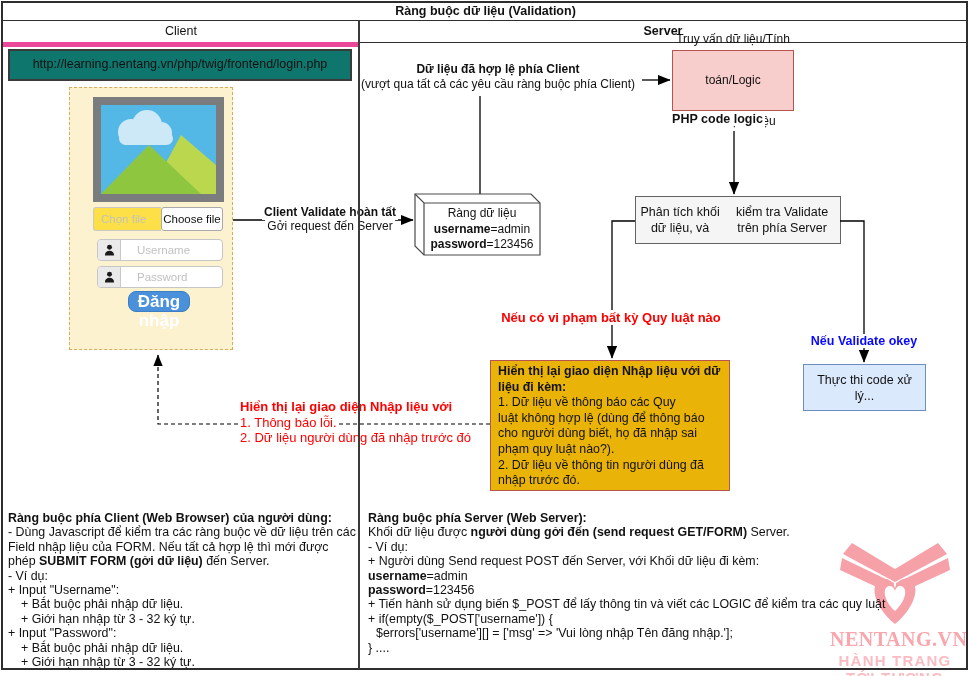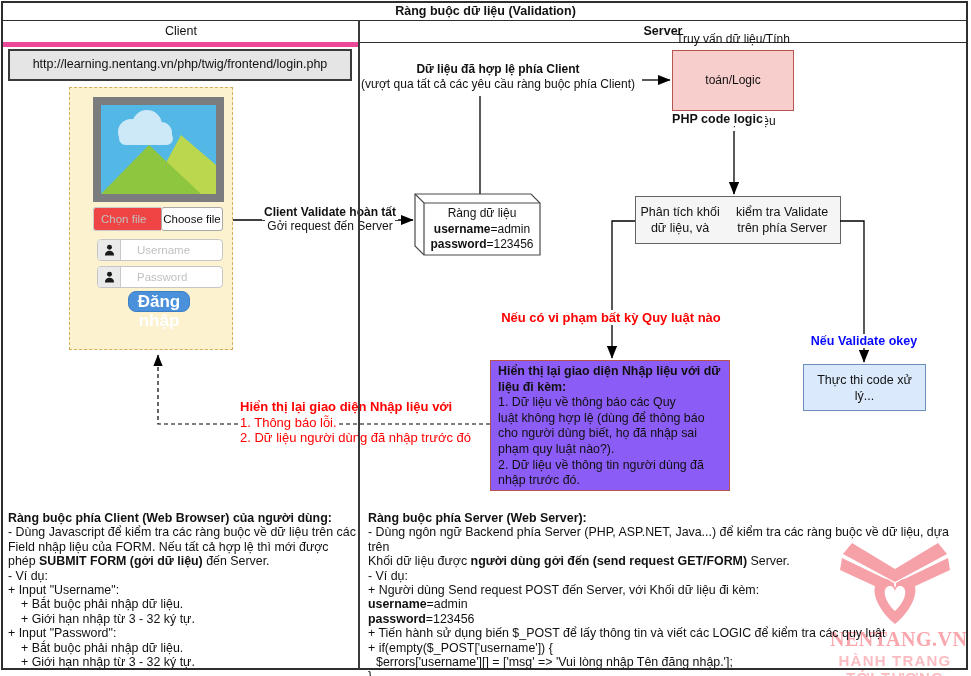--- a/index.html
+++ b/index.html
@@ -10,28 +10,28 @@
   #outer-frame{left:1px;top:1px;width:967px;height:669px;border:2px solid #2e2e2e;box-sizing:border-box;z-index:6;pointer-events:none;}
   #title-row{left:3px;top:3px;width:965px;height:17px;border-bottom:1px solid #2e2e2e;
              text-align:center;font-weight:bold;font-size:12.5px;line-height:17px;z-index:2;}
   #hdr-client{left:3px;top:20px;width:356px;height:22px;border-bottom:5px solid #ec4899;
               text-align:center;font-weight:normal;font-size:12.5px;line-height:22px;z-index:2;}
   #hdr-server{left:359px;top:20px;width:608px;height:22px;border-bottom:1px solid #2e2e2e;
               text-align:center;font-weight:bold;font-size:12.5px;line-height:22px;z-index:2;}
   #col-divider{left:358px;top:20px;width:2px;height:649px;background:#3a3a3a;z-index:6;}
   
   #url-box{left:8px;top:49px;width:344px;height:32px;border:2px solid #3a3a3a;box-sizing:border-box;
-           background:#e5e5e5;text-align:center;font-size:12.5px;line-height:27px;z-index:2;}
+           background:#0f766e;text-align:center;font-size:12.5px;line-height:27px;z-index:2;}
   #login-form{left:69px;top:87px;width:164px;height:263px;background:#fcf2cf;
               border:1px dashed #d2ae5d;box-sizing:border-box;z-index:2;}
   #img-frame{left:93px;top:97px;width:131px;height:105px;background:#7b7c7e;z-index:2;}
   #img-frame svg{position:absolute;left:8px;top:8px;}
   #file-row{left:93px;top:207px;width:130px;height:24px;display:flex;z-index:2;}
   #file-text{flex:1;min-width:0;border:1px solid #c9c9c9;border-right:none;border-radius:3px 0 0 3px;
-             background:#ef4444;font-size:11.5px;padding:0 0 0 7px;color:#222;outline:none;
+             background:#fde047;font-size:11.5px;padding:0 0 0 7px;color:#222;outline:none;
              font-family:inherit;}
   #choose-file-btn{width:62px;border:1px solid #a9a9a9;border-radius:3px;background:#fdfdfd;
              font-size:11.5px;color:#111;text-align:center;font-family:inherit;padding:0;}
   .cred-row{width:126px;height:22px;border:1px solid #c6c6c6;border-radius:4px;background:#fff;
             display:flex;overflow:hidden;box-sizing:border-box;z-index:2;}
   #username-row{left:97px;top:239px;}
   #password-row{left:97px;top:266px;}
   .icon-cell{width:22px;background:#eaeaea;border-right:1px solid #c9c9c9;display:flex;
              align-items:center;justify-content:center;flex:none;}
   .cred-input{flex:1;min-width:0;border:none;outline:none;background:transparent;
@@ -50,21 +50,21 @@
   #violation-label{left:495px;top:310px;width:232px;font-weight:bold;font-size:13px;color:#fe0000;}
   #ok-label{left:800px;top:334px;width:128px;font-weight:bold;font-size:12.5px;color:#0808ff;}
   
   #query-box{left:672px;top:50px;width:122px;height:61px;background:#f8cecc;border:1px solid #b85450;
              box-sizing:border-box;display:flex;flex-direction:column;align-items:center;justify-content:center;
              font-size:12px;line-height:15px;text-align:center;z-index:2;gap:26px;}
   #analyze-box{left:635px;top:196px;width:206px;height:48px;background:#f5f5f5;border:1px solid #646464;
              box-sizing:border-box;display:flex;flex-direction:row;align-items:center;justify-content:center;
              font-size:12.5px;line-height:16px;text-align:center;z-index:2;}
   #cube-text{left:424px;top:206px;width:116px;text-align:center;font-size:12px;line-height:15.5px;z-index:4;}
-  #redisplay-box{left:490px;top:360px;width:240px;height:131px;background:#8b5cf6;border:1px solid #b85450;
+  #redisplay-box{left:490px;top:360px;width:240px;height:131px;background:#eab308;border:1px solid #b85450;
              box-sizing:border-box;padding:3px 7px;font-size:12.4px;line-height:15.6px;z-index:2;
              white-space:pre-wrap;}
   #execute-box{left:803px;top:364px;width:123px;height:47px;background:#dbe9fc;border:1px solid #6c8ebf;
              box-sizing:border-box;display:flex;align-items:center;justify-content:center;text-align:center;
              font-size:12.5px;line-height:16px;padding:0 13px;z-index:2;}
   
   #redisplay-note{left:239px;top:399px;font-size:13px;line-height:15.5px;color:#fe0000;z-index:4;}
   #redisplay-note .nline{white-space:nowrap;}
   #redisplay-note span{background:#fff;display:inline-block;padding:0 1px;}
   #redisplay-note .nline1 span{font-weight:bold;}
@@ -202,21 +202,20 @@
     <div class="note-line">+ Input "Username":</div>
     <div class="note-line ind">+ Bắt buộc phải nhập dữ liệu.</div>
     <div class="note-line ind">+ Giới hạn nhập từ 3 - 32 ký tự.</div>
     <div class="note-line">+ Input "Password":</div>
     <div class="note-line ind">+ Bắt buộc phải nhập dữ liệu.</div>
     <div class="note-line ind">+ Giới hạn nhập từ 3 - 32 ký tự.</div>
   </div>
 
   <div class="abs notes" id="server-notes">
     <div class="note-line b">Ràng buộc phía Server (Web Server):</div>
-    <div class="note-line">- Dùng ngôn ngữ Backend phía Server (PHP, ASP.NET, Java...) để kiểm tra các ràng buộc về dữ liệu, dựa trên</div>
     <div class="note-line"><span>Khối dữ liệu được </span><span class="b">người dùng gởi đến (send request GET/FORM)</span><span> Server.</span></div>
     <div class="note-line">- Ví dụ:</div>
     <div class="note-line">+ Người dùng Send request POST đến Server, với Khối dữ liệu đi kèm:</div>
     <div class="note-line"><span class="b">username</span><span>=admin</span></div>
     <div class="note-line"><span class="b">password</span><span>=123456</span></div>
     <div class="note-line">+ Tiến hành sử dụng biến $_POST để lấy thông tin và viết các LOGIC để kiểm tra các quy luật</div>
     <div class="note-line">+ if(empty($_POST['username']) {</div>
     <div class="note-line ind-sm">$errors['username'][] = ['msg' =&gt; 'Vui lòng nhập Tên đăng nhập.'];</div>
     <div class="note-line">} ....</div>
   </div>

